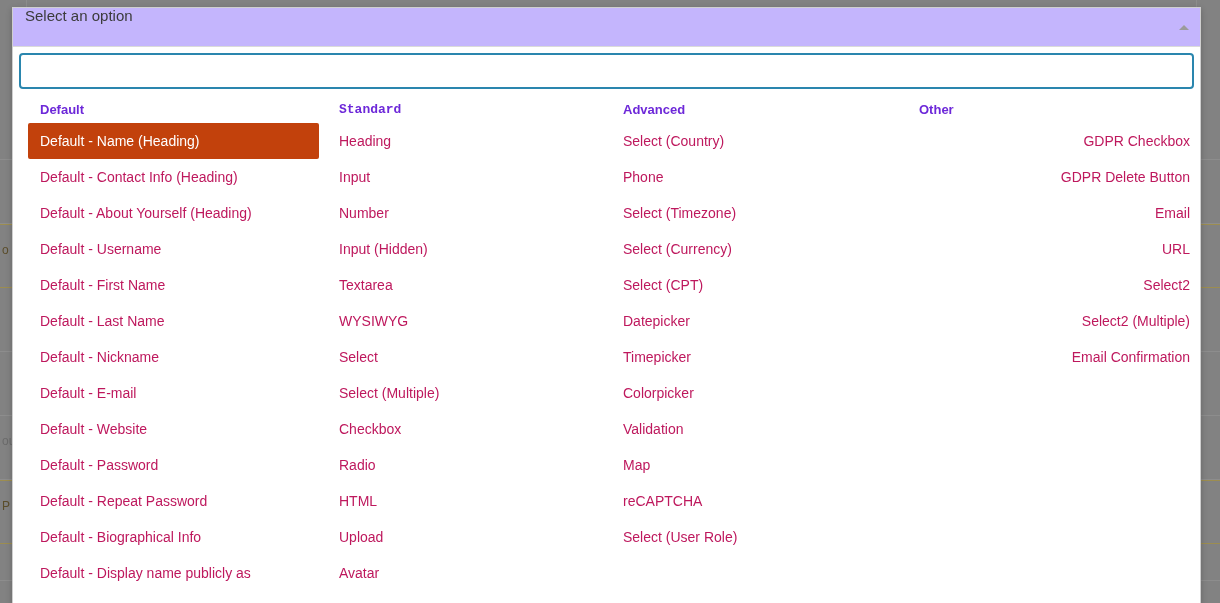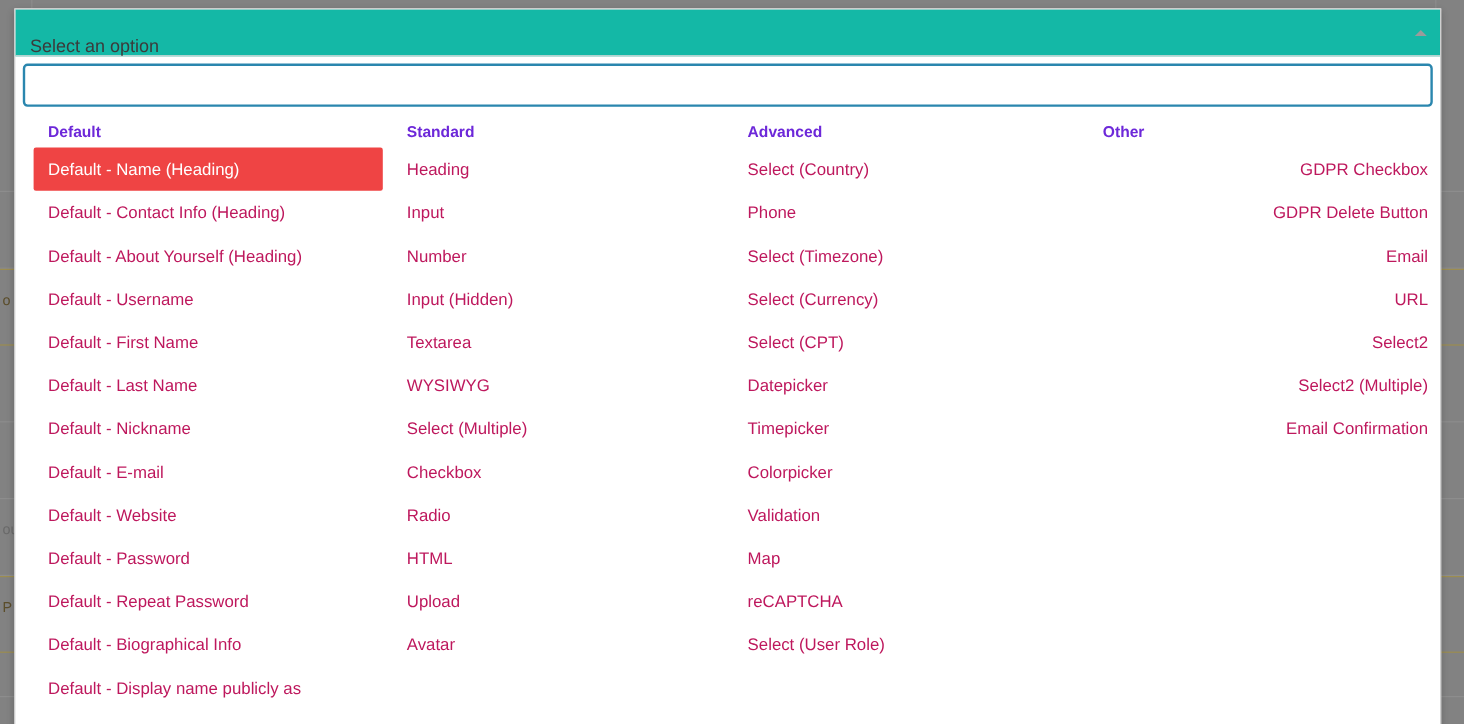--- a/index.html
+++ b/index.html
@@ -96,24 +96,24 @@
     box-sizing: border-box;
     box-shadow: 0 2px 6px rgba(0,0,0,0.22);
   }
 
   .select-header {
     position: relative;
     height: 39px;
     border-bottom: 1px solid #dadada;
     box-sizing: border-box;
     display: flex;
-    align-items: flex-end;
+    align-items: flex-start;
     padding-left: 12px;
     cursor: pointer;
-    background: #14b8a6;
+    background: #c4b5fd;
   }
   .select-header-label {
     font-size: 15px;
     color: #3b3b3b;
     line-height: 1;
   }
   .caret-up {
     position: absolute;
     right: 11px;
     top: 50%;
@@ -159,21 +159,21 @@
   .col-2 { width: 298px; padding-left: 0px; }
   .col-3 { width: 280px; padding-left: 0px; }
 
   .column-title {
     font-size: 13px;
     font-weight: bold;
     color: #6d28d9;
     padding: 3px 0 7px 12px;
     line-height: 1;
   }
-  .col-1 .column-title { padding-left: 12px; }
+  .col-1 .column-title { padding-left: 12px; font-family: Liberation Mono, monospace; }
   .col-2 .column-title { padding-left: 11px; }
   .col-3 .column-title { padding-left: 9px; }
 
   .option-item {
     font-size: 14px;
     color: #be185d;
     height: 36px;
     line-height: 36px;
     padding-left: 12px;
     border-radius: 2px;
@@ -236,21 +236,21 @@
   </div>
 
   <div class="search-wrap">
     <input class="search-input" type="text" autofocus="" placeholder="" style="border-color: rgb(42, 134, 174);">
   </div>
 
   <div class="options-area">
 
     <div class="option-column col-0">
       <div class="column-title">Default</div>
-      <div class="option-item selected" style="background: #ef4444;">Default - Name (Heading)</div>
+      <div class="option-item selected" style="background: #c2410c;">Default - Name (Heading)</div>
       <div class="option-item">Default - Contact Info (Heading)</div>
       <div class="option-item">Default - About Yourself (Heading)</div>
       <div class="option-item">Default - Username</div>
       <div class="option-item">Default - First Name</div>
       <div class="option-item">Default - Last Name</div>
       <div class="option-item">Default - Nickname</div>
       <div class="option-item">Default - E-mail</div>
       <div class="option-item">Default - Website</div>
       <div class="option-item">Default - Password</div>
       <div class="option-item">Default - Repeat Password</div>
@@ -259,20 +259,21 @@
     </div>
 
     <div class="option-column col-1">
       <div class="column-title">Standard</div>
       <div class="option-item">Heading</div>
       <div class="option-item">Input</div>
       <div class="option-item">Number</div>
       <div class="option-item">Input (Hidden)</div>
       <div class="option-item">Textarea</div>
       <div class="option-item">WYSIWYG</div>
+      <div class="option-item">Select</div>
       <div class="option-item">Select (Multiple)</div>
       <div class="option-item">Checkbox</div>
       <div class="option-item">Radio</div>
       <div class="option-item">HTML</div>
       <div class="option-item">Upload</div>
       <div class="option-item">Avatar</div>
     </div>
 
     <div class="option-column col-2">
       <div class="column-title">Advanced</div>

